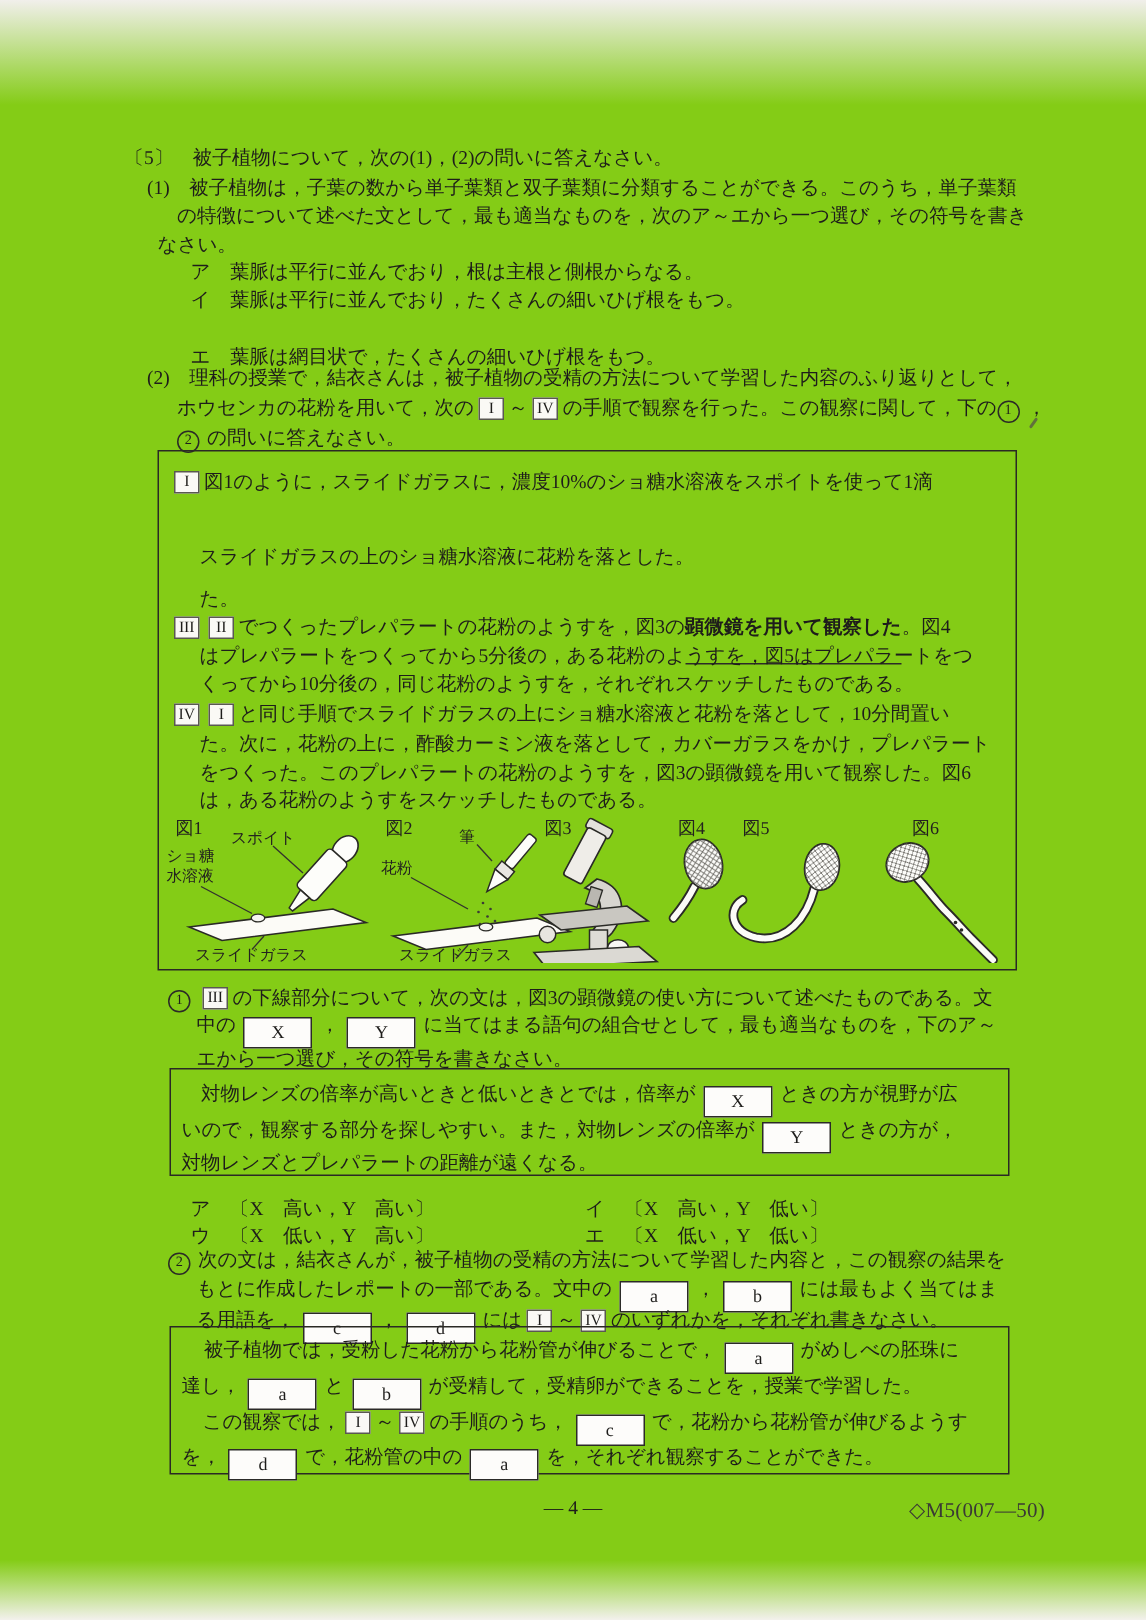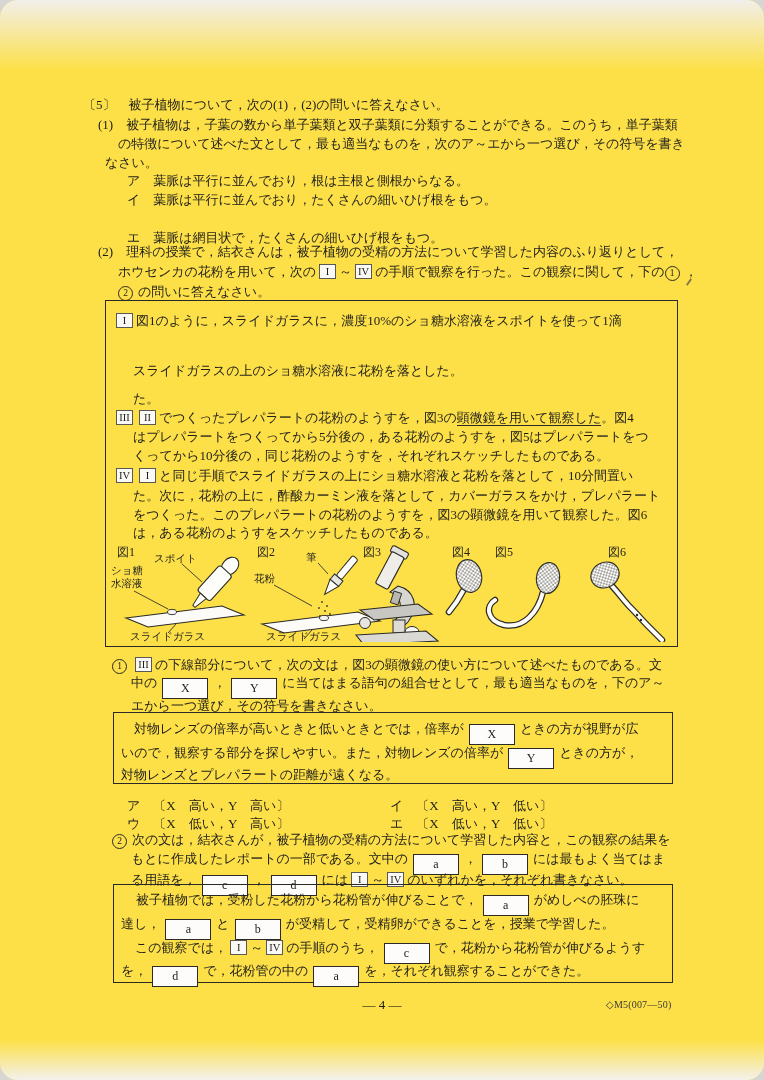--- a/index.html
+++ b/index.html
@@ -1,40 +1,40 @@
 <!DOCTYPE html>
 <html><head>
 <meta charset="utf-8">
 <style>
   html,body{margin:0;padding:0;background:#d8d6d2;}
   .page{
     position:relative;width:764px;height:1080px;margin:0 auto;
-    background:#fde047;overflow:hidden;
-    font-family:"Liberation Serif","DejaVu Serif",serif;color:#1e1d1b;border-radius:18px;
+    background:#84cc16;overflow:hidden;
+    font-family:"Liberation Serif","DejaVu Serif",serif;color:#1e1d1b;
   }
   .page::before{content:"";position:absolute;left:0;top:0;width:100%;height:70px;
     background:linear-gradient(#f1efeb,rgba(252,251,248,0));pointer-events:none;}
   .page::after{content:"";position:absolute;left:0;bottom:0;width:100%;height:40px;
     background:linear-gradient(rgba(252,251,248,0),#f3f1ed);pointer-events:none;}
   .ln{position:absolute;white-space:nowrap;font-size:13px;line-height:17px;letter-spacing:0;}
   .tag{display:inline-block;border:1px solid #5a5852;padding:0 2px;min-width:11px;
     text-align:center;font-size:10.5px;line-height:13px;margin:0 3px;vertical-align:1px;
     background:#faf9f5;}
   .blank{display:inline-block;width:44px;height:19px;border:1.5px solid #2b2a27;margin:0 5px;
     text-align:center;font-size:12px;line-height:18px;vertical-align:-5px;background:#fdfcfa;}
   .circ{display:inline-block;width:13px;height:13px;border:1.1px solid #2b2a27;border-radius:50%;
     font-size:9.5px;line-height:12.5px;text-align:center;margin-right:5px;vertical-align:0;}
-  .ul{border-bottom:1.2px solid #2b2a27;padding-bottom:0;}
+  .ul{border-bottom:1.2px solid #2b2a27;padding-bottom:17px;font-weight:bold;}
   .box{position:absolute;border:1.6px solid #2a2925;background:transparent;}
   .figs{position:absolute;left:106px;top:544px;width:566px;height:98px;}
   .figs text{font-family:"Liberation Serif","DejaVu Serif",serif;fill:#23221f;}
   .flabel{font-size:12px;}
   .fann{font-size:10.5px;}
   .footer-page{position:absolute;left:0;top:997px;width:100%;text-align:center;font-size:13px;}
-  .footer-code{position:absolute;left:606px;top:999px;font-size:10px;letter-spacing:.2px;color:#3a3935;}
+  .footer-code{position:absolute;left:606px;top:999px;font-size:14px;letter-spacing:.2px;color:#3a3935;}
   .artifact{position:absolute;left:685px;top:281px;width:8px;height:2px;background:#55534a;
     transform:rotate(-55deg);border-radius:1px;opacity:.75;}
 </style>
 </head>
 <body>
 
 <div class="page">
 
   <div class="artifact"></div>
 

